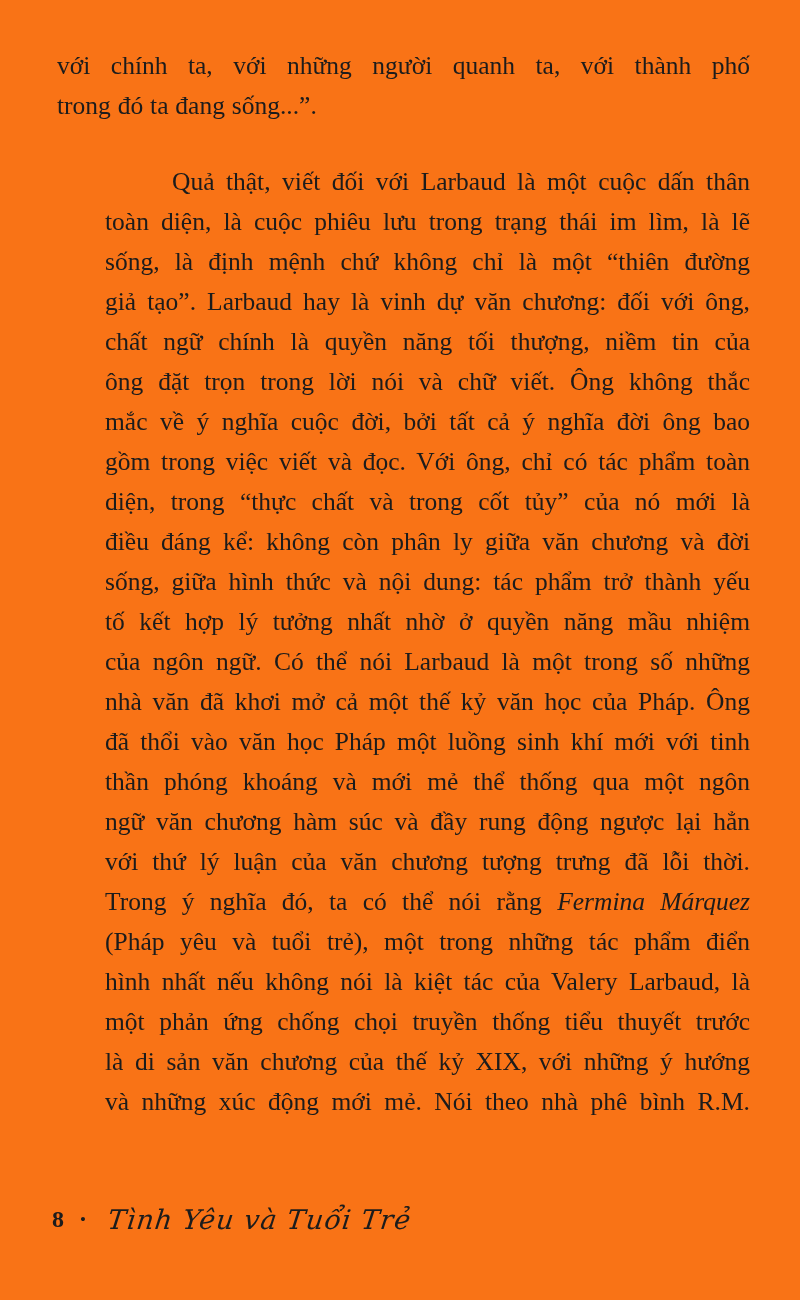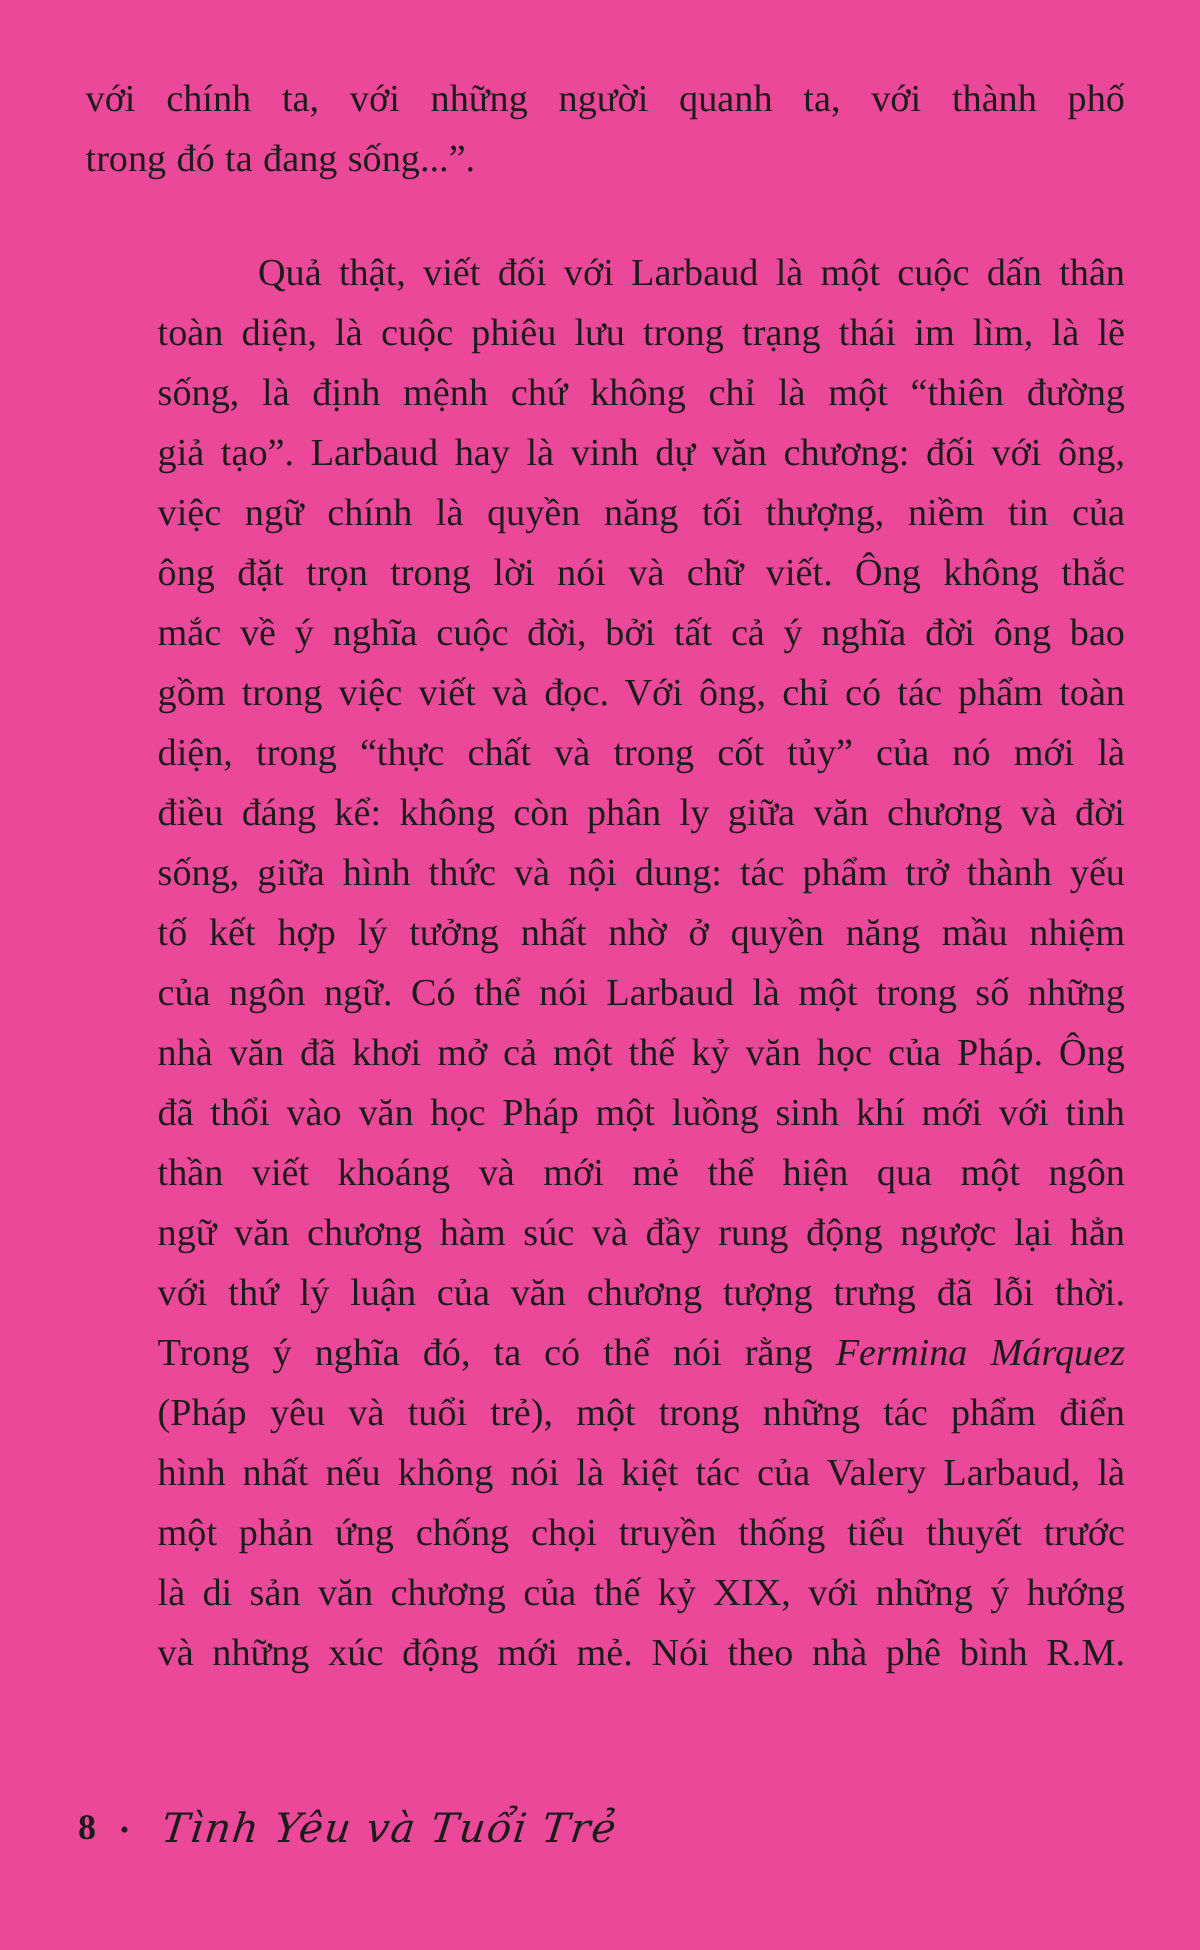--- a/index.html
+++ b/index.html
@@ -4,21 +4,21 @@
 <style>
   html, body {
     margin: 0;
     padding: 0;
     background: #ffffff;
   }
   .page {
     position: relative;
     width: 800px;
     height: 1300px;
-    background: #ec4899;
+    background: #f97316;
     overflow: hidden;
     font-family: "Liberation Serif", "DejaVu Serif", serif;
     color: #1c1c1c;
   }
   .text-block {
     position: absolute;
     left: 57px;
     top: 46px;
     width: 693px;
     font-size: 25.5px;
@@ -85,32 +85,32 @@
   <div class="text-block" id="text-block">
       <div class="para">
         <div class="line"><span>với chính ta, với những người quanh ta, với thành phố</span></div>
         <div class="line line-left"><span>trong đó ta đang sống...”.</span></div>
       </div>
       <div class="para">
         <div class="line line-indent"><span>Quả thật, viết đối với Larbaud là một cuộc dấn thân</span></div>
         <div class="line"><span>toàn diện, là cuộc phiêu lưu trong trạng thái im lìm, là lẽ</span></div>
         <div class="line"><span>sống, là định mệnh chứ không chỉ là một “thiên đường</span></div>
         <div class="line"><span>giả tạo”. Larbaud hay là vinh dự văn chương: đối với ông,</span></div>
-        <div class="line"><span>việc ngữ chính là quyền năng tối thượng, niềm tin của</span></div>
+        <div class="line"><span>chất ngữ chính là quyền năng tối thượng, niềm tin của</span></div>
         <div class="line"><span>ông đặt trọn trong lời nói và chữ viết. Ông không thắc</span></div>
         <div class="line"><span>mắc về ý nghĩa cuộc đời, bởi tất cả ý nghĩa đời ông bao</span></div>
         <div class="line"><span>gồm trong việc viết và đọc. Với ông, chỉ có tác phẩm toàn</span></div>
         <div class="line"><span>diện, trong “thực chất và trong cốt tủy” của nó mới là</span></div>
         <div class="line"><span>điều đáng kể: không còn phân ly giữa văn chương và đời</span></div>
         <div class="line"><span>sống, giữa hình thức và nội dung: tác phẩm trở thành yếu</span></div>
         <div class="line"><span>tố kết hợp lý tưởng nhất nhờ ở quyền năng mầu nhiệm</span></div>
         <div class="line"><span>của ngôn ngữ. Có thể nói Larbaud là một trong số những</span></div>
         <div class="line"><span>nhà văn đã khơi mở cả một thế kỷ văn học của Pháp. Ông</span></div>
         <div class="line"><span>đã thổi vào văn học Pháp một luồng sinh khí mới với tinh</span></div>
-        <div class="line"><span>thần viết khoáng và mới mẻ thể hiện qua một ngôn</span></div>
+        <div class="line"><span>thần phóng khoáng và mới mẻ thể thống qua một ngôn</span></div>
         <div class="line"><span>ngữ văn chương hàm súc và đầy rung động ngược lại hẳn</span></div>
         <div class="line"><span>với thứ lý luận của văn chương tượng trưng đã lỗi thời.</span></div>
         <div class="line"><span>Trong ý nghĩa đó, ta có thể nói rằng </span><span class="italic">Fermina Márquez</span></div>
         <div class="line"><span>(Pháp yêu và tuổi trẻ), một trong những tác phẩm điển</span></div>
         <div class="line"><span>hình nhất nếu không nói là kiệt tác của Valery Larbaud, là</span></div>
         <div class="line"><span>một phản ứng chống chọi truyền thống tiểu thuyết trước</span></div>
         <div class="line"><span>là di sản văn chương của thế kỷ XIX, với những ý hướng</span></div>
         <div class="line"><span>và những xúc động mới mẻ. Nói theo nhà phê bình R.M.</span></div>
       </div>
     </div>

